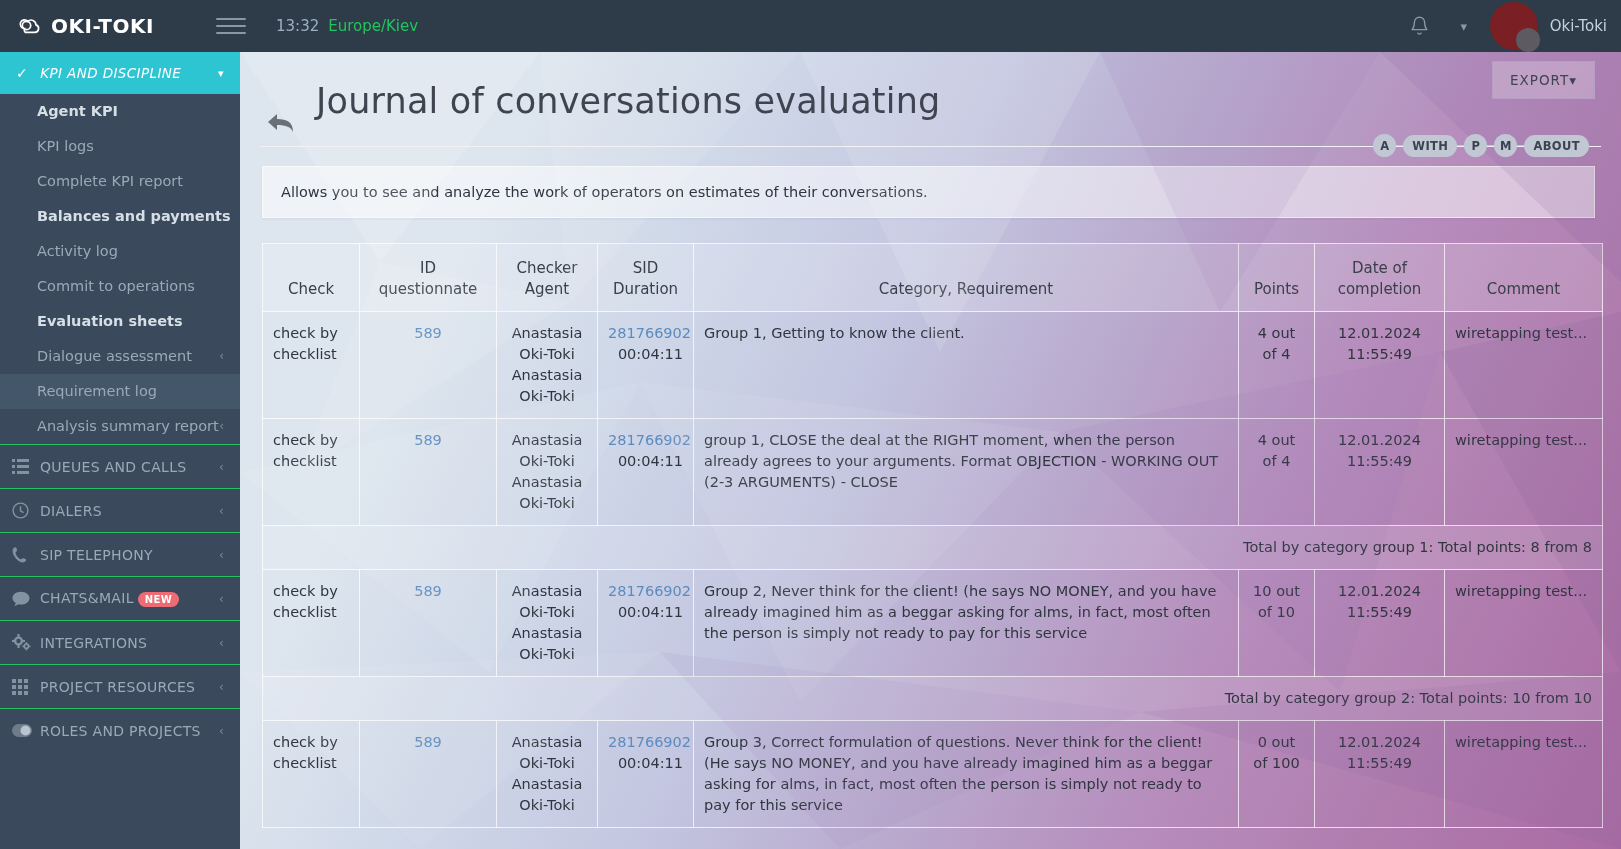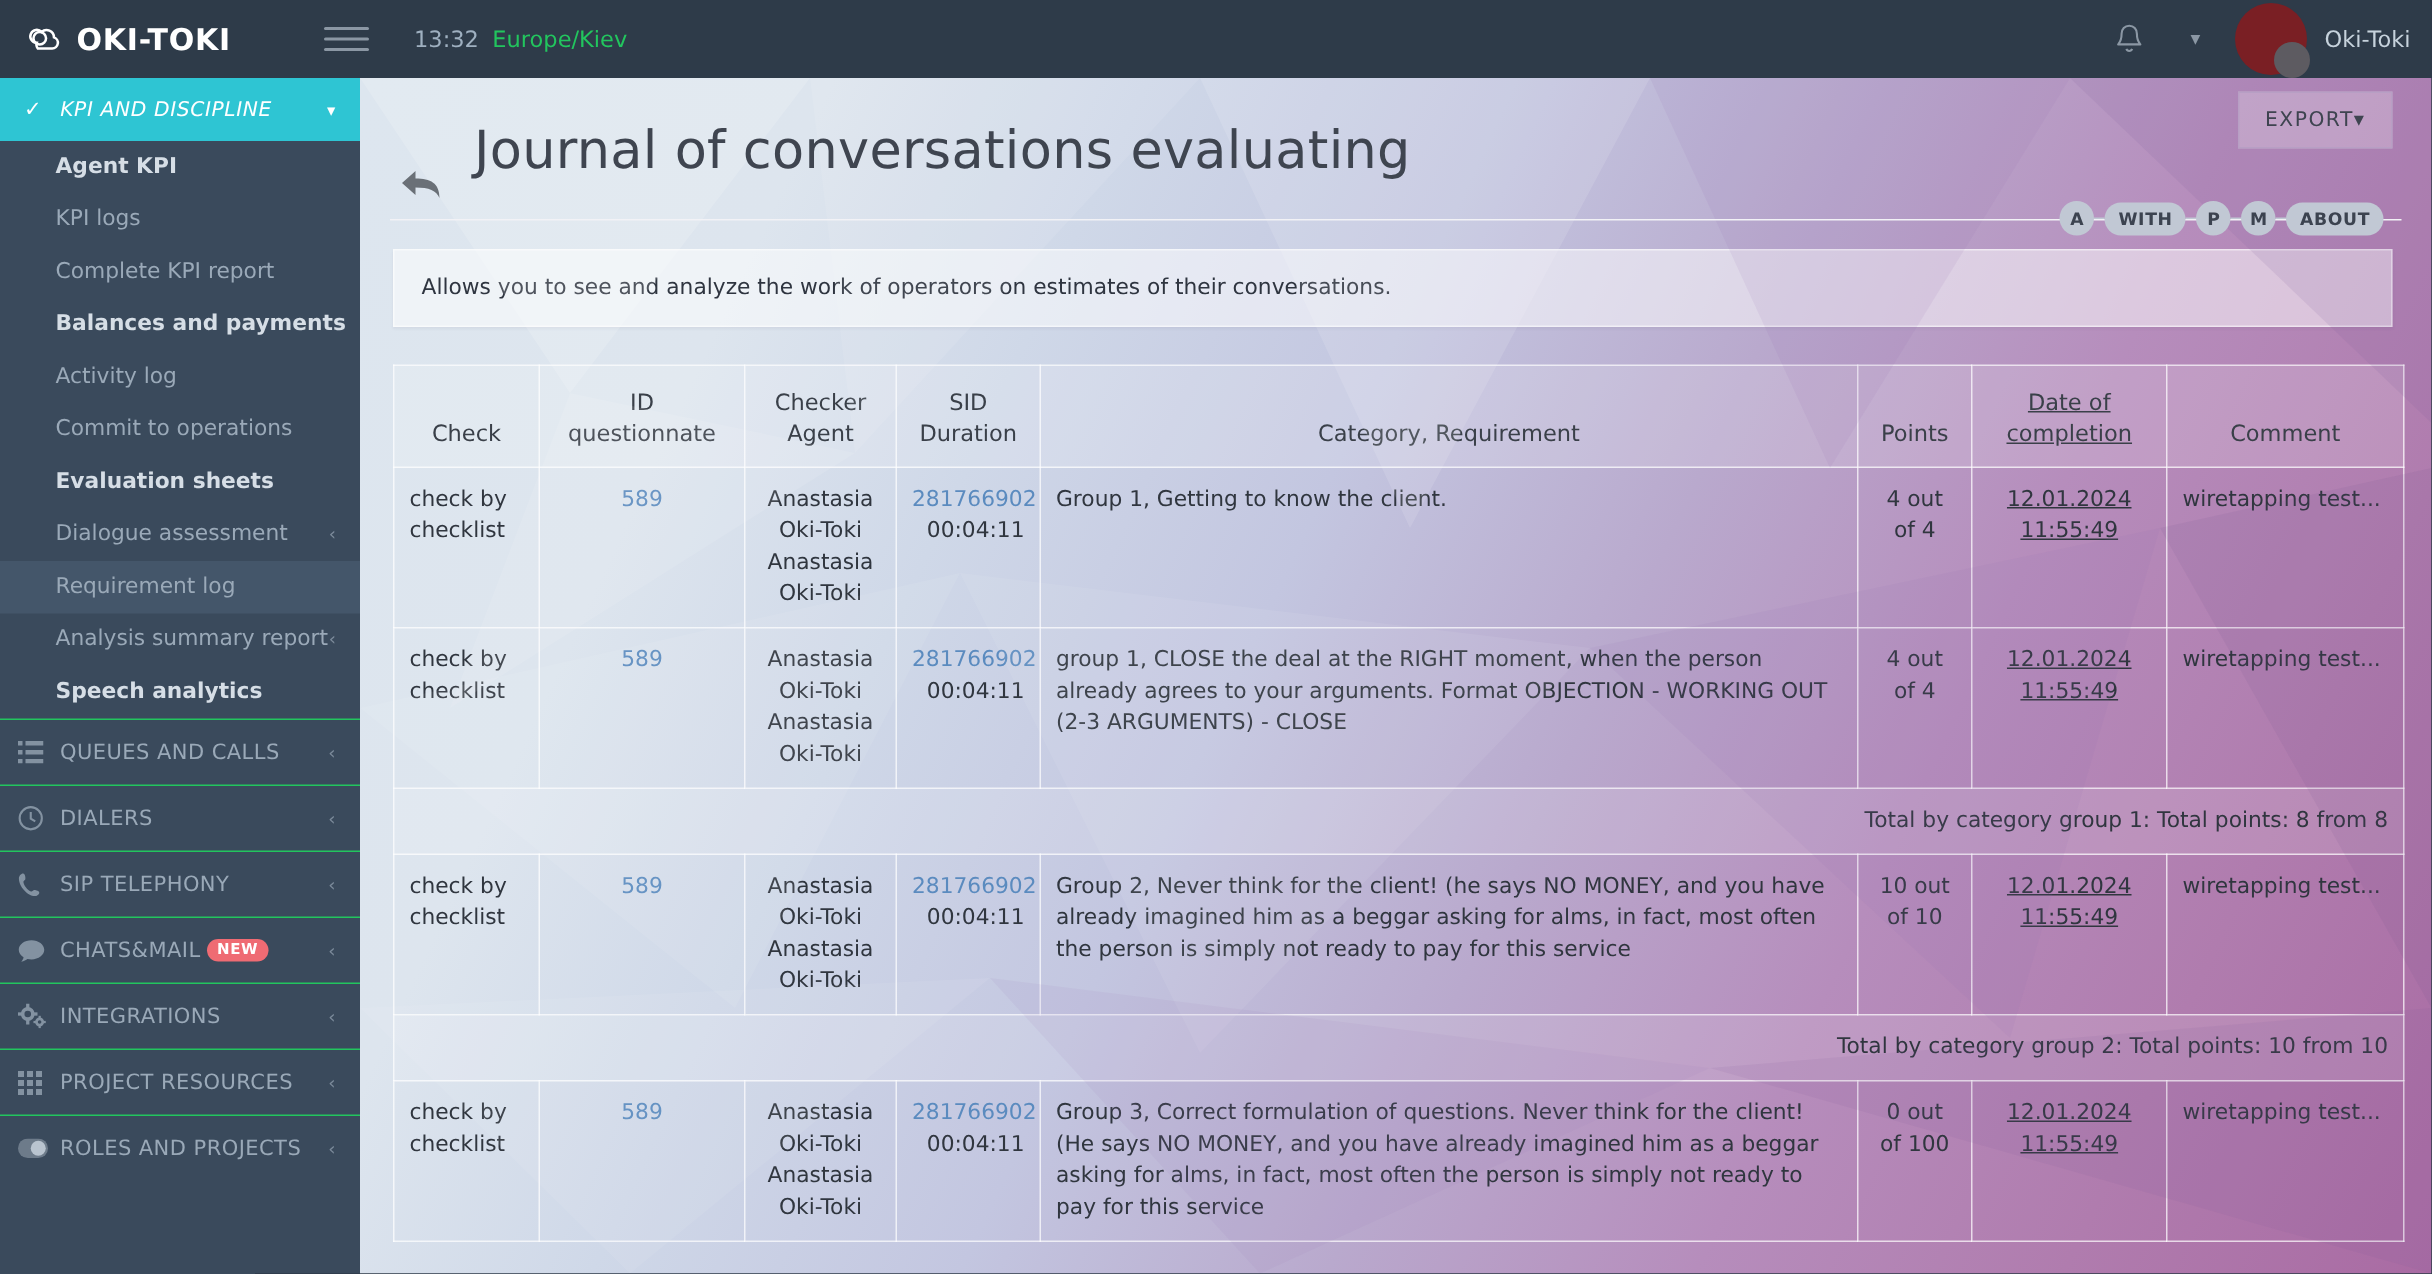--- a/index.html
+++ b/index.html
@@ -152,21 +152,21 @@
     vertical-align: bottom; text-align: center; font-weight: 400;
     color: #3a4049; height: 68px; background: rgba(255,255,255,0.16);
     font-size: 15px;
   }
   .c-check { width: 97px; }
   .c-id    { width: 137px; text-align: center; }
   .c-agent { width: 101px; text-align: center; }
   .c-sid   { width: 96px; text-align: right; }
   .c-cat   { width: 545px; }
   .c-points{ width: 76px; text-align: center; }
-  .c-date  { width: 130px; text-align: center; text-decoration: underline; }
+  .c-date  { width: 130px; text-align: center; }
   .c-comm  { width: 158px; }
   thead .c-sid { text-align: center; }
   thead .c-cat { text-align: center; }
   .lnk { color: #5b8bbf; cursor: pointer; }
   td.agentcell { text-align: center; }
   .total-row td {
     text-align: right; font-size: 17.5px; color: #30363f; padding: 9px 14px 9px 10px;
     background: rgba(255,255,255,0.13); font-weight: 400;
   }
   .nowrapline { white-space: nowrap; }
@@ -228,21 +228,20 @@
       <div class="sub-item bold"><span class="lbl">Evaluation sheets</span></div>
       <div class="sub-item withchev">
         <span class="lbl">Dialogue assessment</span>
         <span class="chev-left">‹</span>
       </div>
       <div class="sub-item selected"><span class="lbl">Requirement log</span></div>
       <div class="sub-item withchev">
         <span class="lbl">Analysis summary report</span>
         <span class="chev-left">‹</span>
       </div>
-      <div class="sub-item bold"><span class="lbl">Speech analytics</span></div>
     </div>
   <div id="group-list">
       <div class="group-item">
         <span class="gicon">
           <svg width="17" height="15" viewBox="0 0 17 15">
             <g fill="#8392a1">
               <rect x="0" y="0" width="3" height="3"></rect>
               <rect x="5" y="0" width="12" height="3"></rect>
               <rect x="0" y="6" width="3" height="3"></rect>
               <rect x="5" y="6" width="12" height="3"></rect>

